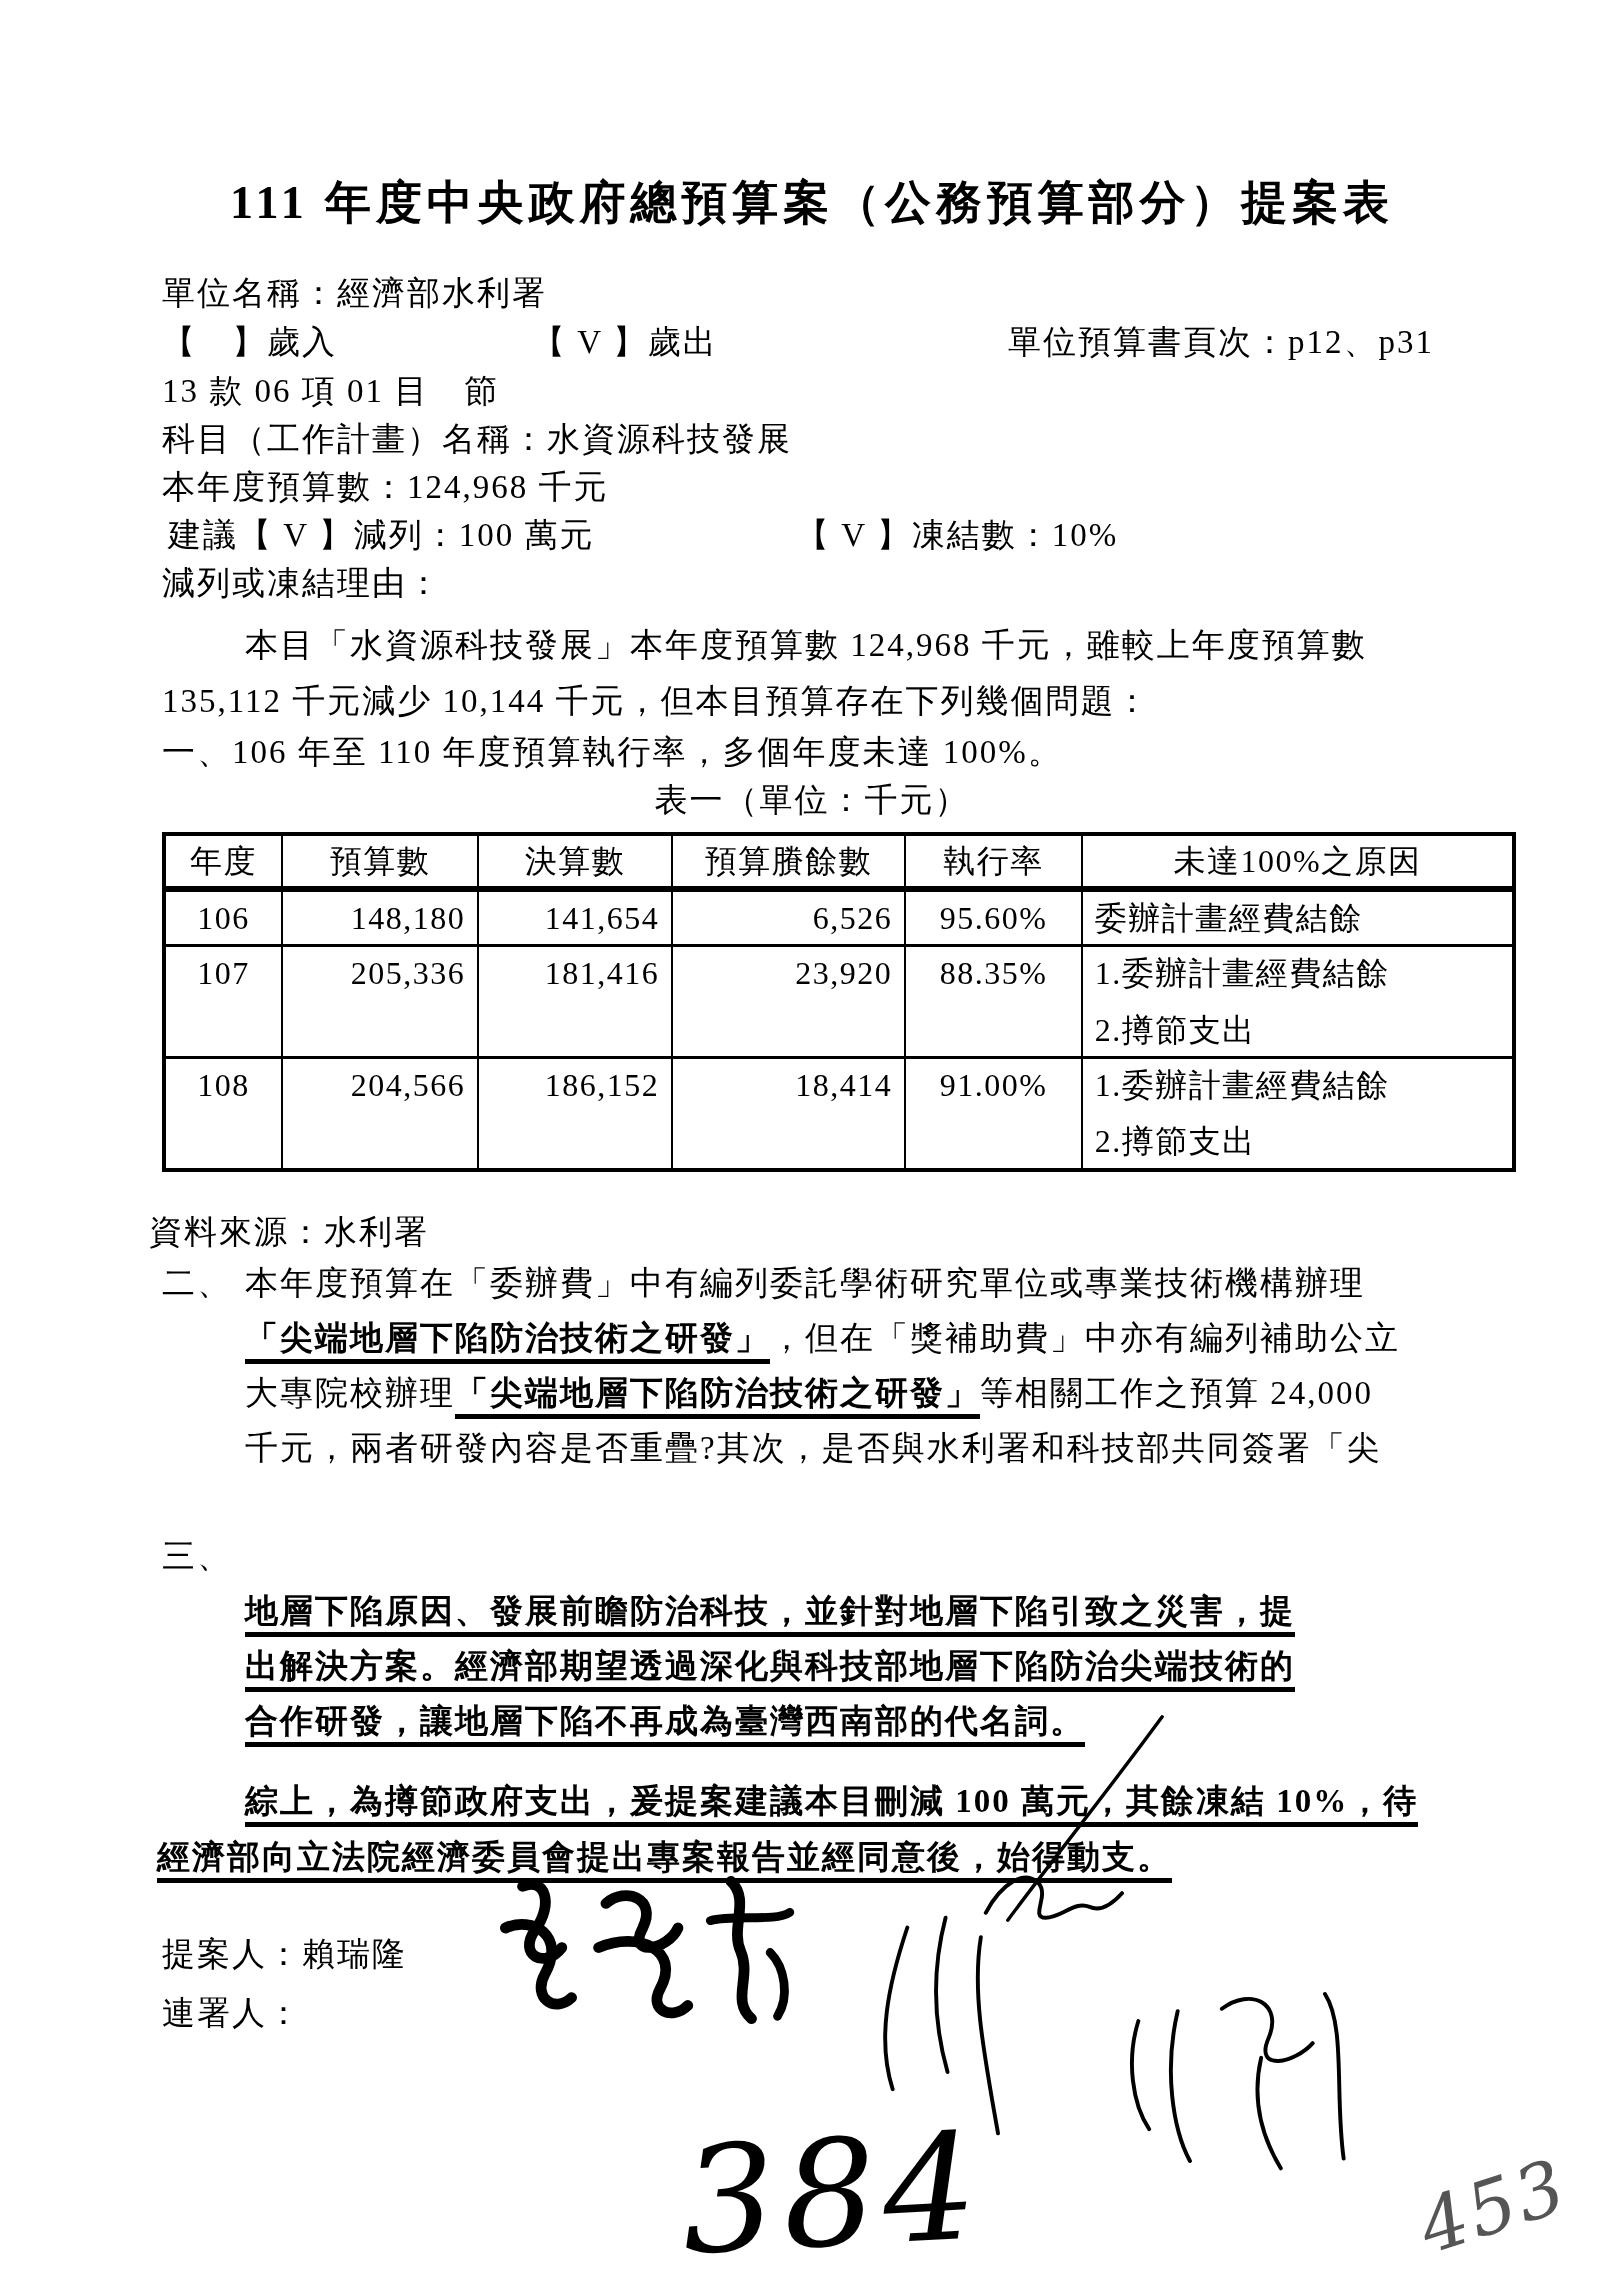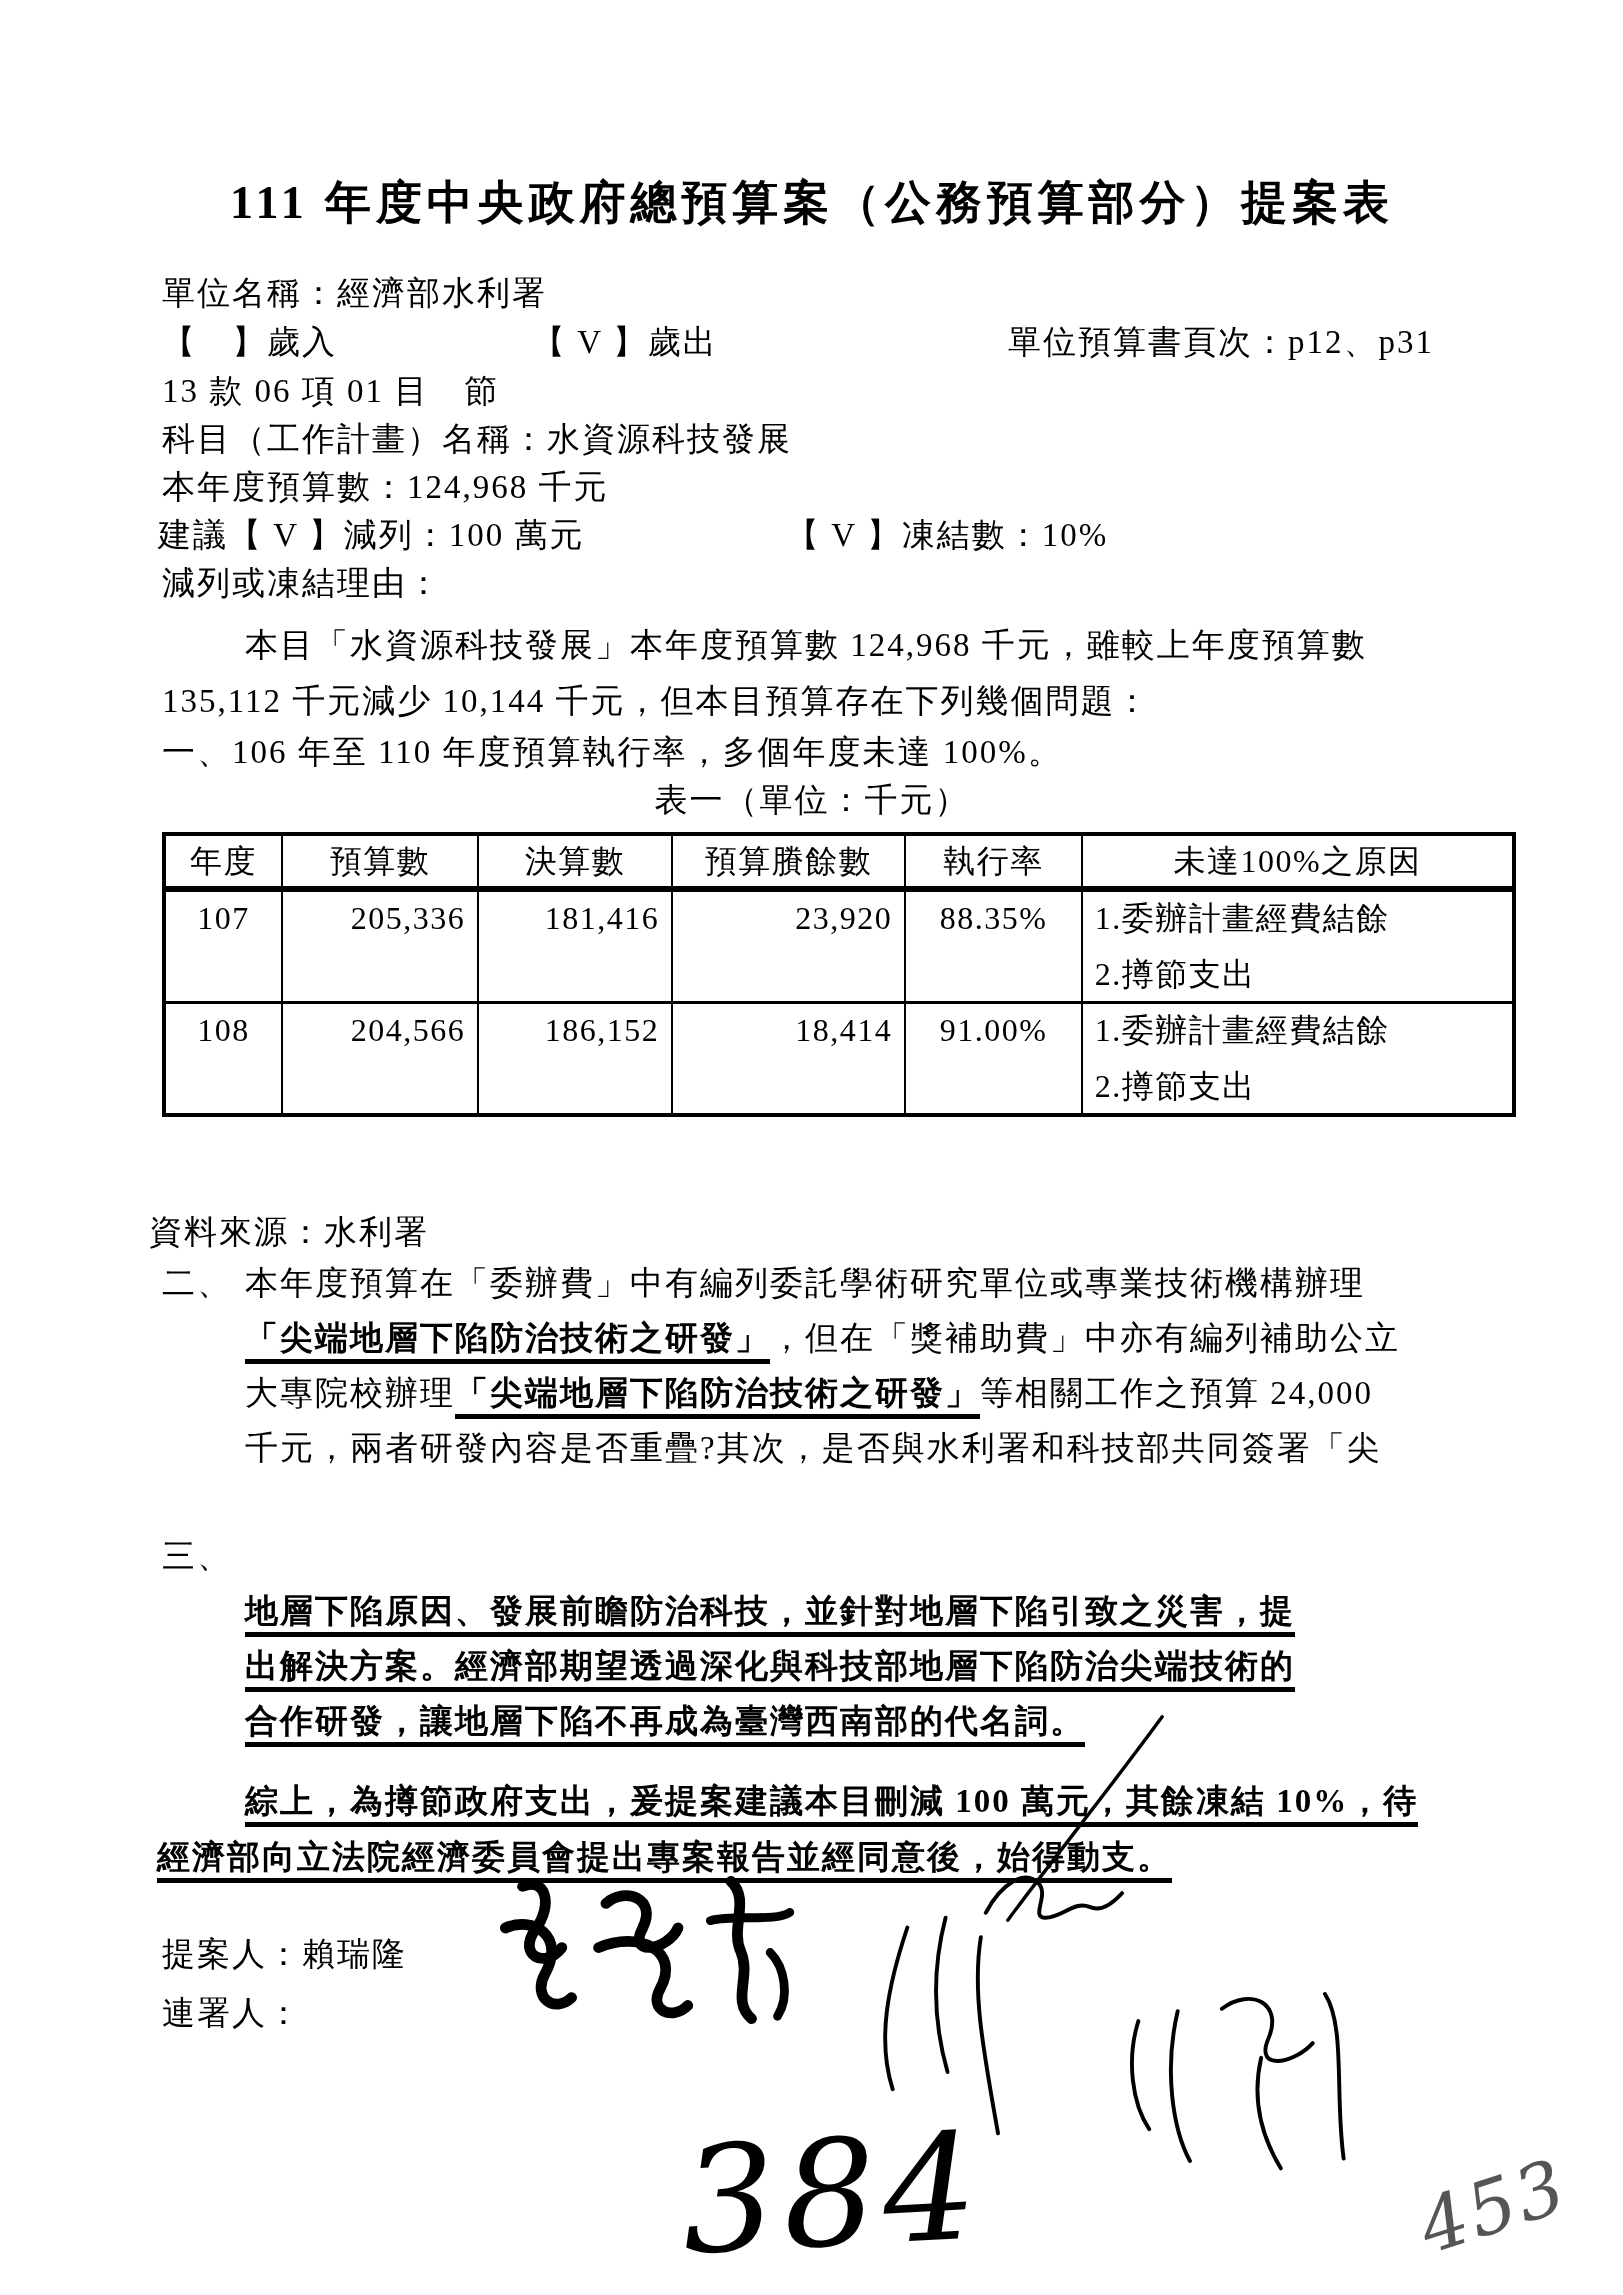--- a/index.html
+++ b/index.html
@@ -100,21 +100,21 @@
   <div class="line" style="left:162px;top:324px;width:1354px;">
     <span>【　】歲入</span>
     <span style="position:absolute;left:370px;">【 V 】歲出</span>
     <span style="position:absolute;left:846px;">單位預算書頁次：p12、p31</span>
   </div>
 
   <div class="line" style="left:162px;top:373px;">13 款 06 項 01 目　節</div>
   <div class="line" style="left:162px;top:421px;">科目（工作計畫）名稱：水資源科技發展</div>
   <div class="line" style="left:162px;top:469px;">本年度預算數：124,968 千元</div>
 
-  <div class="line" style="left:158px;top:517px;width:1354px;">
+  <div class="line" style="left:168px;top:517px;width:1354px;">
     <span>建議【 V 】減列：100 萬元</span>
     <span style="position:absolute;left:628px;">【 V 】凍結數：10%</span>
   </div>
 
   <div class="line" style="left:162px;top:565px;">減列或凍結理由：</div>
 
   <div class="line" style="left:245px;top:627px;">本目「水資源科技發展」本年度預算數 124,968 千元，雖較上年度預算數</div>
   <div class="line" style="left:162px;top:683px;">135,112 千元減少 10,144 千元，但本目預算存在下列幾個問題：</div>
   <div class="line" style="left:162px;top:734px;">一、106 年至 110 年度預算執行率，多個年度未達 100%。</div>
 
@@ -133,20 +133,30 @@
       <tr style="height:55px;">
         <th>年度</th>
         <th>預算數</th>
         <th>決算數</th>
         <th>預算賸餘數</th>
         <th>執行率</th>
         <th>未達100%之原因</th>
       </tr>
     </thead>
     <tbody>
+      <tr style="height:53px;">
+        <td class="c">106</td>
+        <td class="r">148,180</td>
+        <td class="r">141,654</td>
+        <td class="r">6,526</td>
+        <td class="c">95.60%</td>
+        <td class="l">
+          <div>委辦計畫經費結餘</div>
+        </td>
+      </tr>
       <tr style="height:105px;">
         <td class="c">107</td>
         <td class="r">205,336</td>
         <td class="r">181,416</td>
         <td class="r">23,920</td>
         <td class="c">88.35%</td>
         <td class="l">
           <div>1.委辦計畫經費結餘</div>
           <div class="reason-line2">2.撙節支出</div>
         </td>

